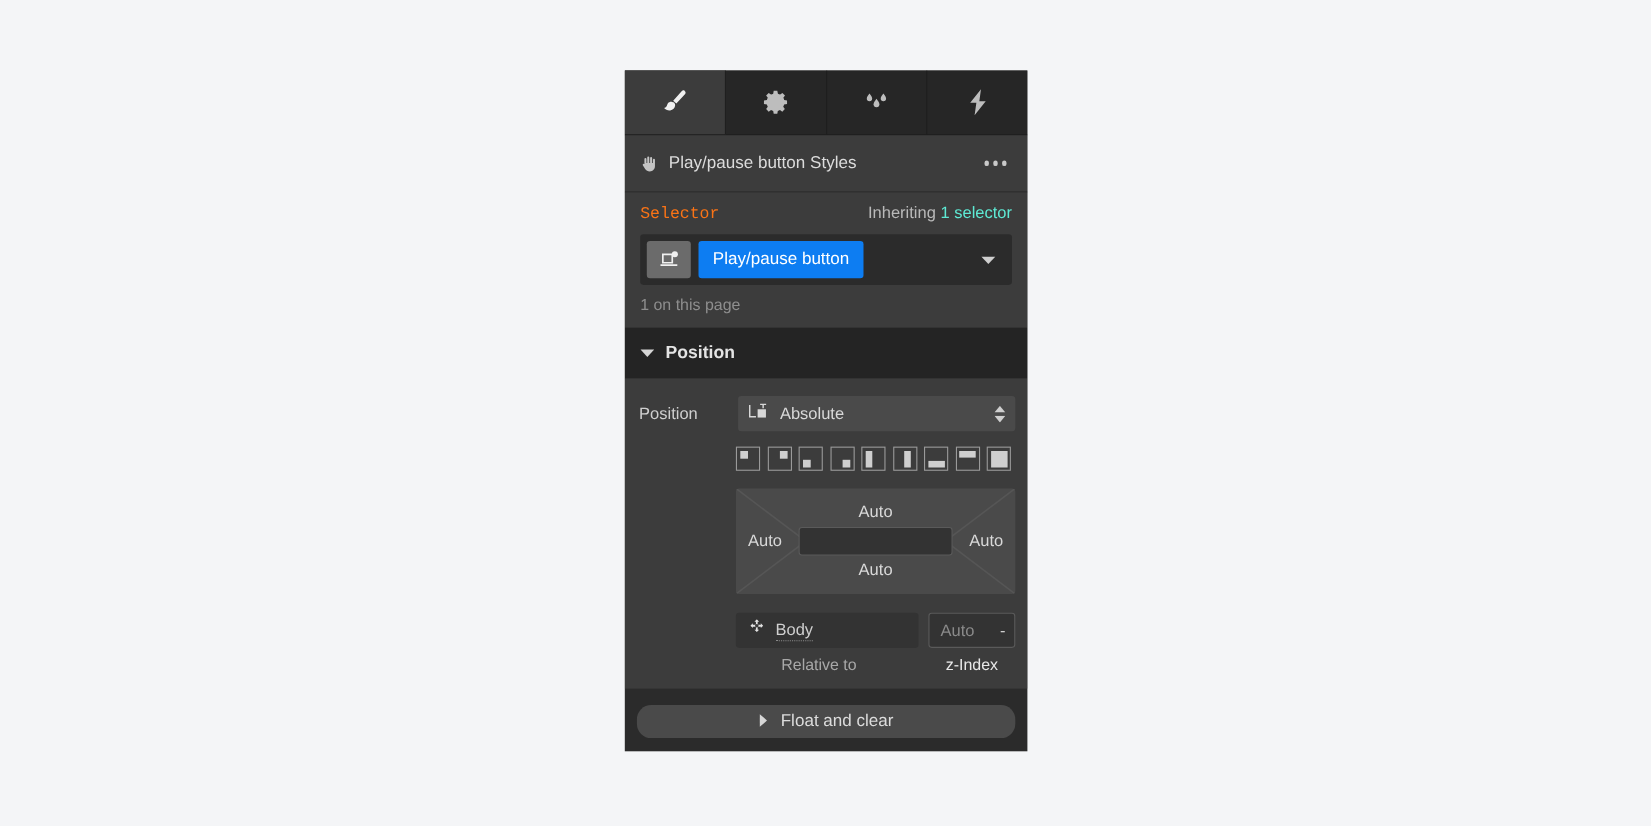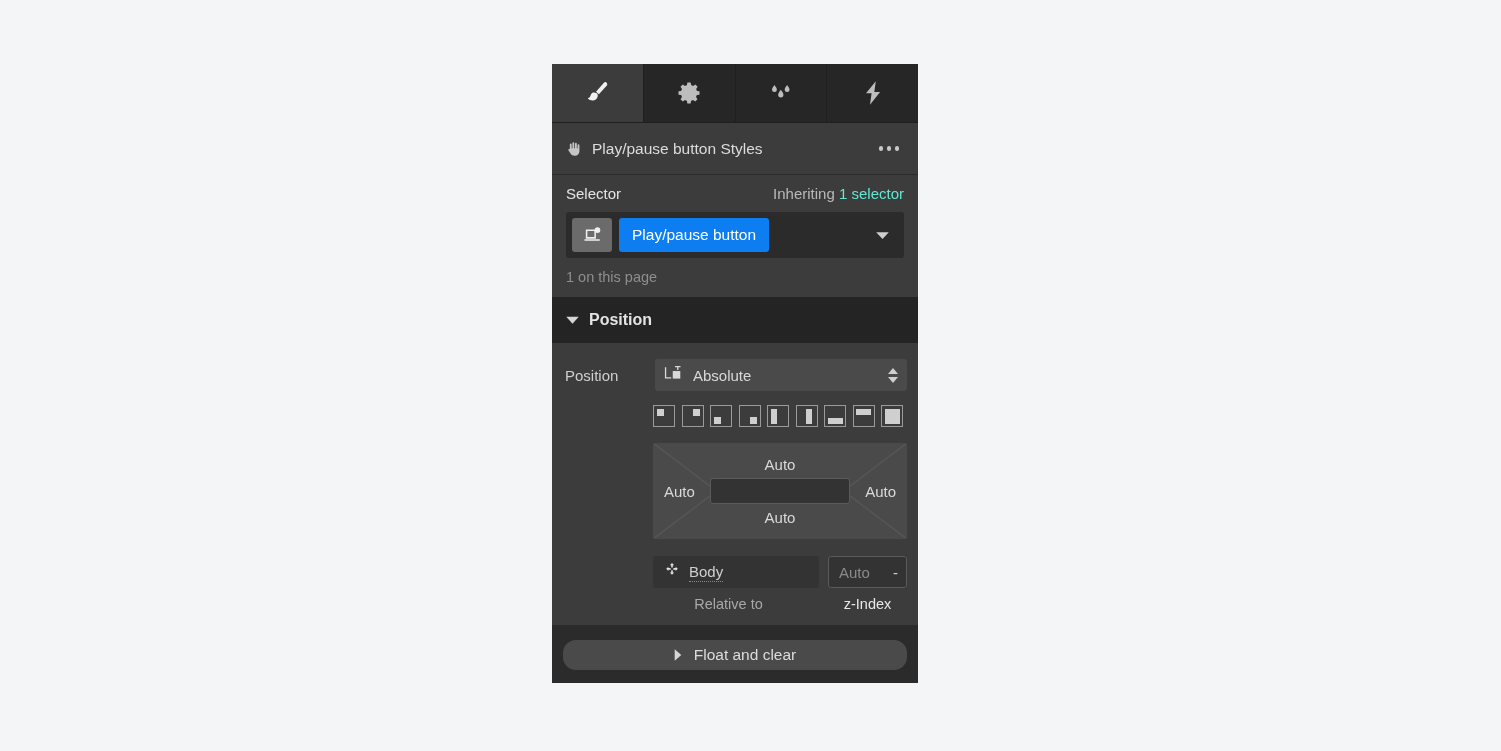--- a/index.html
+++ b/index.html
@@ -10,21 +10,21 @@
     width: 1501px;
     height: 751px;
     background: #f4f5f7;
     font-family: "Liberation Sans", sans-serif;
     overflow: hidden;
   }
 
   
   .panel {
     position: absolute;
-    left: 552px;
+    left: 568px;
     top: 64px;
     width: 366px;
     height: 619px;
     background: #2b2b2b;
     color: #d6d6d6;
     font-size: 15px;
     box-sizing: border-box;
     overflow: hidden;
   }
 
@@ -90,21 +90,21 @@
     padding: 10px 14px 0 14px;
     box-sizing: border-box;
   }
   .sel-head {
     display: flex;
     justify-content: space-between;
     align-items: baseline;
     font-size: 15px;
     padding-bottom: 10px;
   }
-  .sel-head .lbl { color: #e5e5e5; }
+  .sel-head .lbl { color: #f97316; font-family: Liberation Mono, monospace; }
   .sel-head .inh { color: #b9b9b9; }
   .sel-head .inh .count { color: #5eead4; }
 
   .sel-field {
     background: #2b2b2b;
     border-radius: 3px;
     height: 46px;
     display: flex;
     align-items: center;
     padding: 0 6px;

